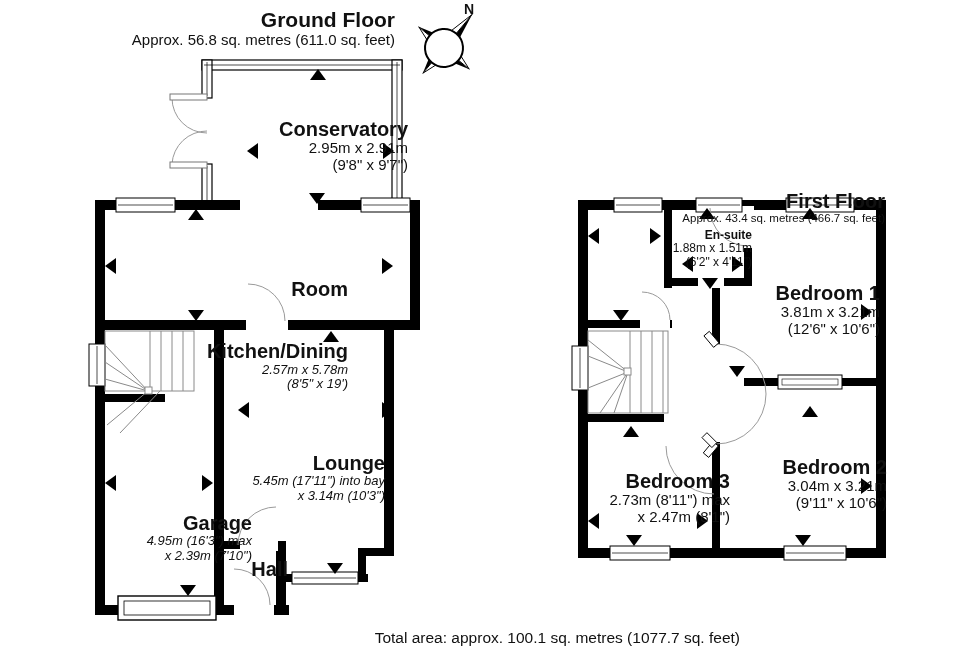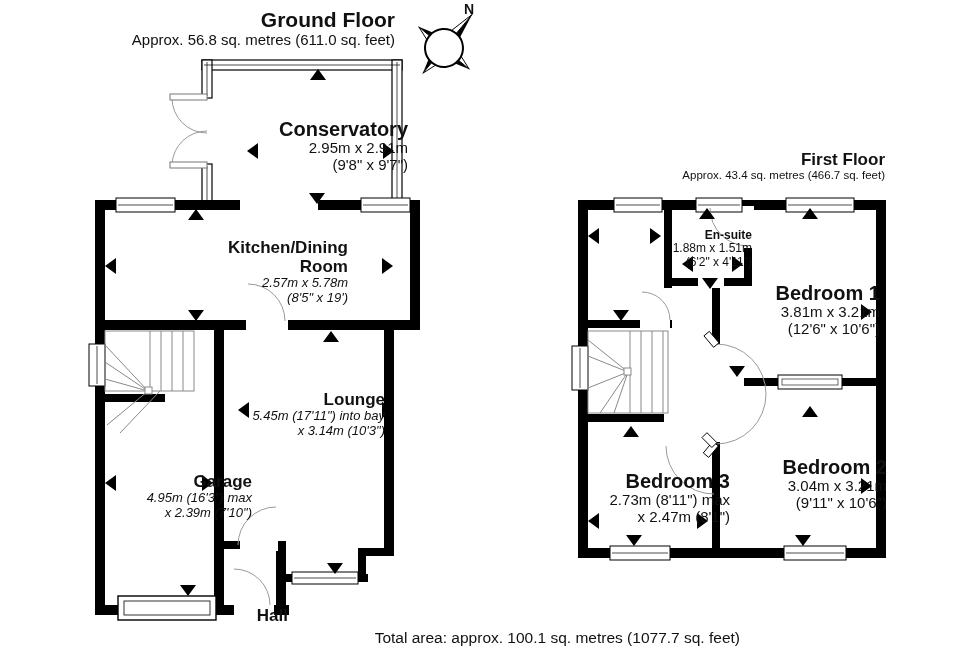--- a/index.html
+++ b/index.html
@@ -1,21 +1,21 @@
 <!DOCTYPE html>
 <html><head>
 <meta charset="utf-8">
 <style>
   html,body{margin:0;padding:0;background:#fff;}
   #canvas{position:relative;width:980px;height:653px;background:#ffffff;overflow:hidden;
           font-family:"Liberation Sans", sans-serif;color:#111;}
   #plan-svg{position:absolute;left:0;top:0;}
   .lbl{position:absolute;text-align:right;line-height:1.12;color:#111;}
   .rname{font-weight:bold;}
-  .s21{font-size:21px;} .s17{font-size:17px;} .s16{font-size:17px;margin-top:48px;} .s15{font-size:20px;}
+  .s21{font-size:21px;} .s17{font-size:20px;margin-top:40px;} .s16{font-size:20px;} .s15{font-size:20px;}
   .s14{font-size:14px;} .s13{font-size:13px;font-style:italic;} .s125{font-size:15px;} .s12{font-size:12px;}
   .s115{font-size:11.5px;} .s105{font-size:10.5px;} .s95{font-size:12px;}
   .footer{font-size:15.5px;}
 </style>
 </head>
 <body>
 
 <div id="canvas">
 
 <svg id="plan-svg" width="980" height="653" viewBox="0 0 980 653">
@@ -239,27 +239,27 @@
     <div class="s125">Approx. 56.8 sq. metres (611.0 sq. feet)</div>
   </div>
 
   <div class="lbl" style="left:228px;top:118px;width:180px">
     <div class="rname s15">Conservatory</div>
     <div class="s125">2.95m x 2.91m</div>
     <div class="s125">(9'8" x 9'7")</div>
   </div>
 
   <div class="lbl" style="left:168px;top:238px;width:180px">
+    <div class="rname s17">Room</div>
     <div class="rname s17">Kitchen/Dining</div>
-    <div class="rname s17">Room</div>
     <div class="s13">2.57m x 5.78m</div>
     <div class="s13">(8'5" x 19')</div>
   </div>
 
-  <div class="lbl" style="left:205px;top:390px;width:180px">
+  <div class="lbl" style="left:205px;top:412px;width:180px">
     <div class="rname s17">Lounge</div>
     <div class="s13">5.45m (17'11") into bay</div>
     <div class="s13">x 3.14m (10'3")</div>
   </div>
 
   <div class="lbl" style="left:72px;top:472px;width:180px">
     <div class="rname s17">Garage</div>
     <div class="s13">4.95m (16'3") max</div>
     <div class="s13">x 2.39m (7'10")</div>
   </div>

